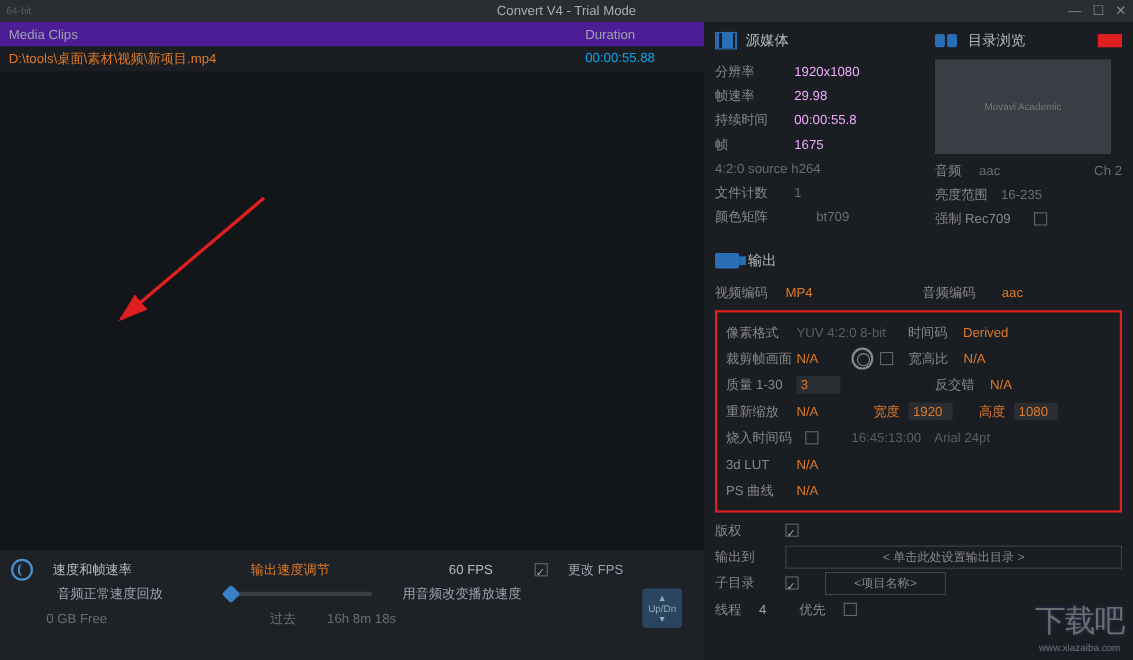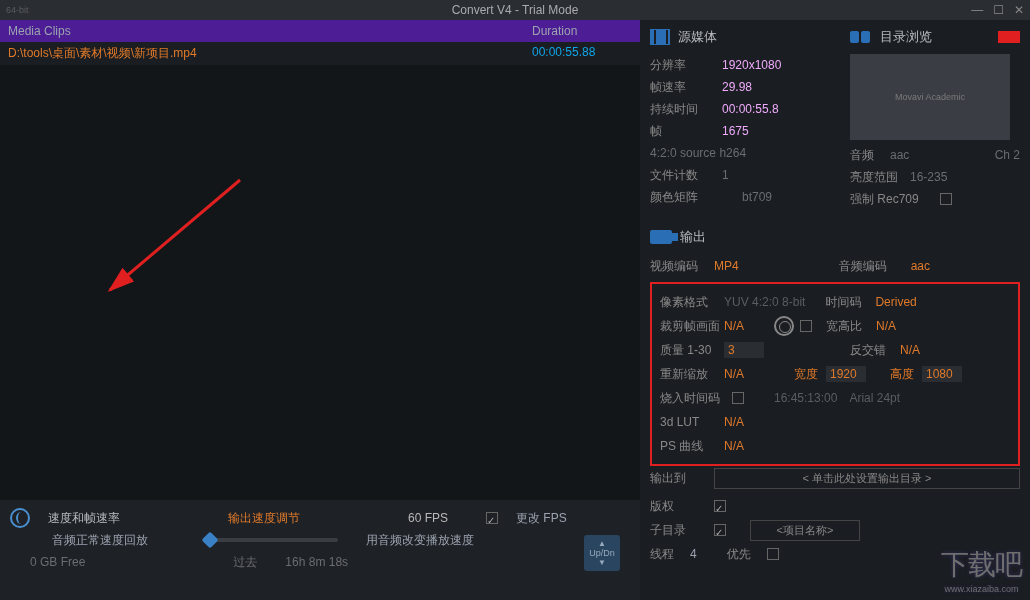--- a/index.html
+++ b/index.html
@@ -90,21 +90,21 @@
         <span>更改 FPS</span>
       </div>
       <div class="bottomrow" style="margin-top:2px">
         <span style="width:180px;text-align:center">音频正常速度回放</span>
         <div class="slider" style="width:130px">
             <div class="knob" style="left:-4px"></div>
           </div>
         <span style="margin-left:10px">用音频改变播放速度</span>
       </div>
       <div class="bottomrow" style="margin-top:2px;color:#6a6d71">
-        <span style="margin-left:20px">0 GB Free</span>
+        <span style="margin-left:32px">0 GB Free</span>
         <span style="margin-left:130px">过去</span>
         <span style="margin-left:10px">16h 8m 18s</span>
       </div>
       <div class="updn">
           <span style="font-size:9px">Up/Dn</span>
         </div>
     </div>
   </div>
 
   <div class="right">
@@ -216,27 +216,27 @@
       <div class="outrow">
         <span class="olbl">3d LUT</span>
         <span class="oval">N/A</span>
       </div>
       <div class="outrow">
         <span class="olbl">PS 曲线</span>
         <span class="oval">N/A</span>
       </div>
     </div>
 
-    <div class="outrow">
-      <span class="olbl">输出到</span>
-      <span class="outbtn" style="flex:1;text-align:center">&lt; 单击此处设置输出目录 &gt;</span>
-    </div>
     <div class="outrow" style="margin-top:4px">
       <span class="olbl">版权</span>
       <span class="chk on"></span>
+    </div>
+    <div class="outrow">
+      <span class="olbl">输出到</span>
+      <span class="outbtn" style="flex:1;text-align:center">&lt; 单击此处设置输出目录 &gt;</span>
     </div>
     <div class="outrow">
       <span class="olbl">子目录</span>
       <span class="chk on"></span>
       <span class="outbtn" style="margin-left:24px;width:110px;text-align:center">&lt;项目名称&gt;</span>
     </div>
     <div class="outrow">
       <span class="olbl" style="width:40px">线程</span>
       <span class="valdim">4</span>
       <span class="olbl" style="margin-left:30px;width:40px">优先</span>

